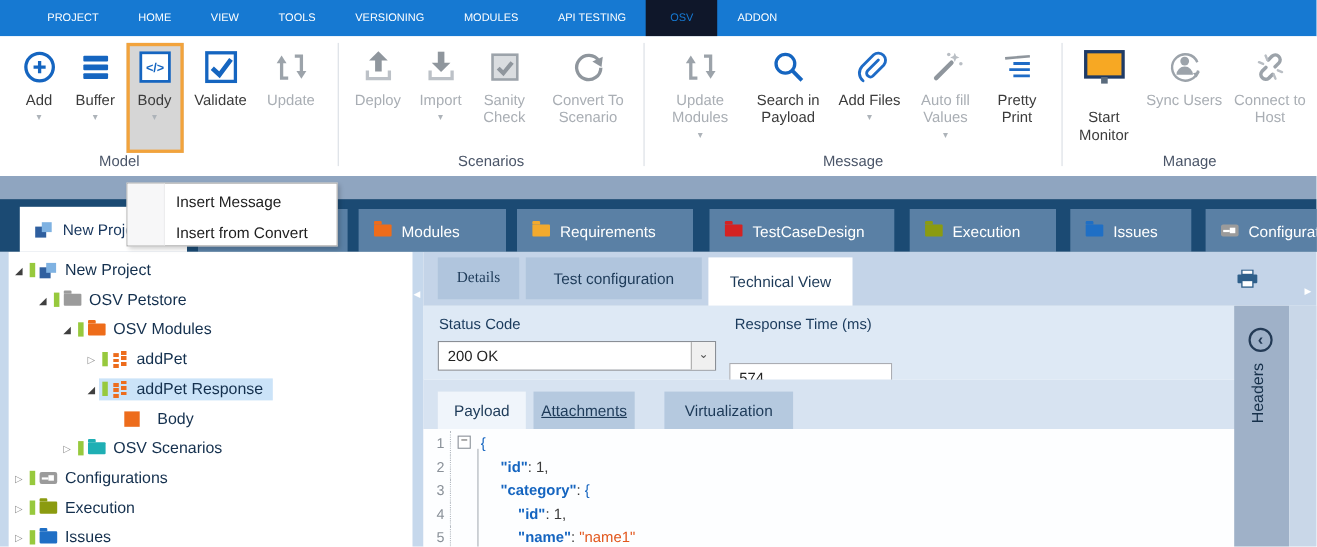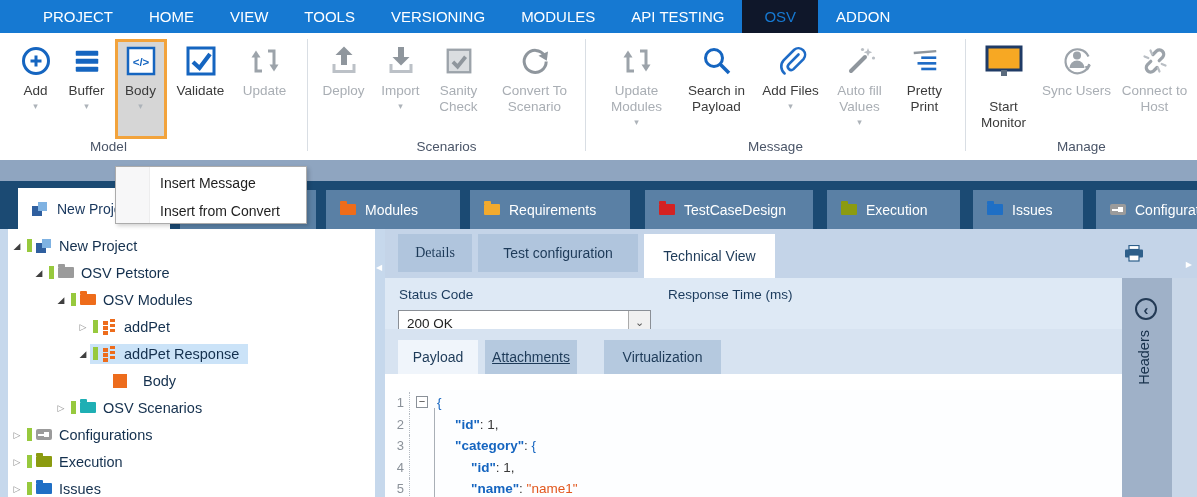--- a/index.html
+++ b/index.html
@@ -2,21 +2,21 @@
 <html><head>
 <meta charset="utf-8">
 <style>
   * { margin:0; padding:0; box-sizing:border-box; }
   body { font-family:"Liberation Sans", sans-serif; background:#fff; }
   #app { position:relative; width:1197px; height:497px; overflow:hidden; background:#fff; }
 
   
   #menubar { position:absolute; left:0; top:0; width:1197px; height:33px; background:#1679D2;
              display:flex; align-items:stretch; padding-left:25px; }
-  .menu-item { color:#fff; font-size:15px; display:flex; align-items:center; padding:0 18px; cursor:default; }
+  .menu-item { color:#fff; font-size:10px; display:flex; align-items:center; padding:0 18px; cursor:default; }
   .menu-item.active { background:#0f172a; color:#1679D2; padding:0 22px; }
 
   
   #ribbon { position:absolute; left:0; top:33px; width:1197px; height:127px; background:#fff; }
   .rgroup { position:absolute; top:0; height:127px; }
   .rgroup .rbtns { position:absolute; top:7px; left:0; right:0; display:flex; justify-content:center; align-items:flex-start; }
   .rgroup-label { position:absolute; bottom:6px; left:0; right:0; text-align:center; font-size:13.5px; color:#4A5568; }
   .rsep { position:absolute; top:6px; width:1px; height:112px; background:#D9DEE4; }
   .rbtn { display:flex; flex-direction:column; align-items:center; padding-top:3px; }
   .rbtn .ric { height:36px; display:flex; align-items:center; justify-content:center; }
@@ -81,21 +81,21 @@
 
   #form-strip { position:absolute; left:0; top:49px; width:812px; height:67px; background:#DEE9F5; }
   .flabel { position:absolute; top:9px; font-size:13.5px; color:#1A3A5C; }
   #status-select { position:absolute; left:13px; top:32px; width:253px; height:27px; background:#fff;
                    border:1px solid #8A8F96; font-size:13.5px; color:#222; line-height:25px; padding-left:8px; }
   #status-select .sel-chev { position:absolute; right:0; top:0; width:22px; height:25px; background:#F0F0F0;
                    border-left:1px solid #ABABAB; text-align:center; font-size:11px; color:#555; line-height:22px; }
   #rt-input { position:absolute; left:278px; top:32px; width:148px; height:27px; background:#fff;
               border:1px solid #ABADB3; font-size:13.5px; color:#222; line-height:25px; padding-left:8px;margin-top:20px; }
 
-  #payload-strip { position:absolute; left:0; top:100px; width:743px; height:45px; background:#D7E3F1; }
+  #payload-strip { position:absolute; left:0; top:116px; width:743px; height:45px; background:#D7E3F1; }
   .pltab { position:absolute; top:11px; height:34px; font-size:14px; color:#1D3A58;
            display:flex; align-items:center; justify-content:center; }
   .pltab.inactive { background:#B5C9DF; }
   .pltab.active { background:#F0F5FB; }
 
   #editor { position:absolute; left:0; top:161px; width:743px; height:107px; background:#FDFEFF; overflow:hidden;
             font-size:13.5px; padding-top:2px; }
   .eline { display:flex; height:21.5px; align-items:center; }
   .lnum { width:24px; text-align:right; padding-right:5px; color:#8A9199; font-size:13px; flex:none; }
   .gut { width:22px; border-left:1px dotted #B5BBC2; flex:none; height:100%; position:relative; }

